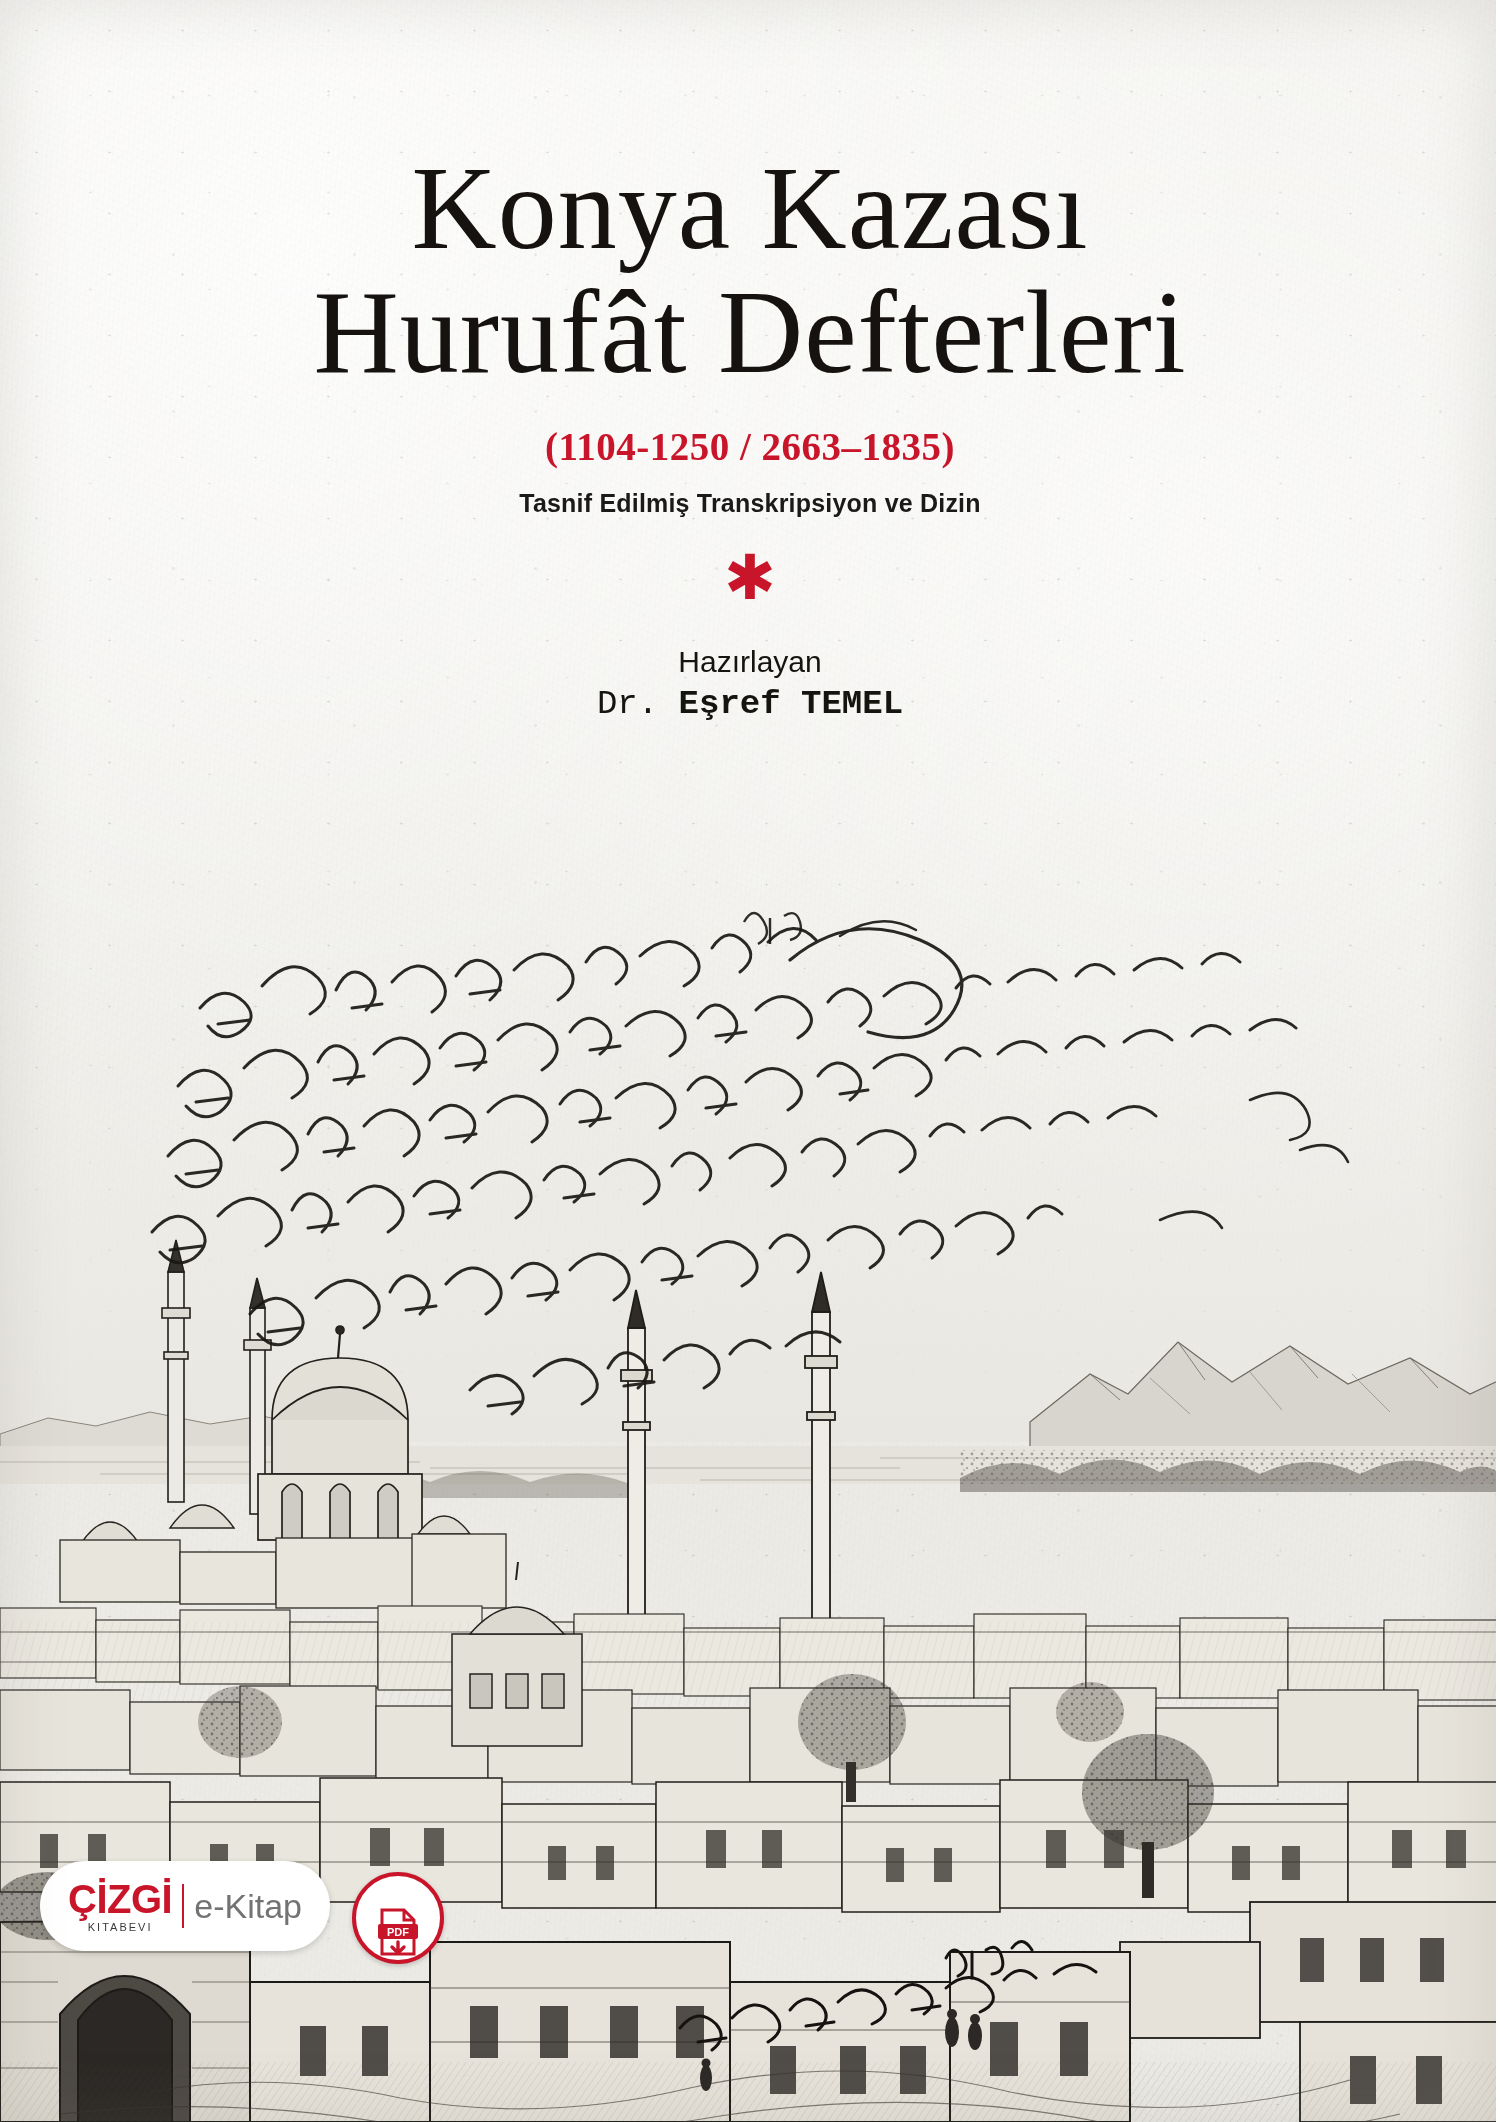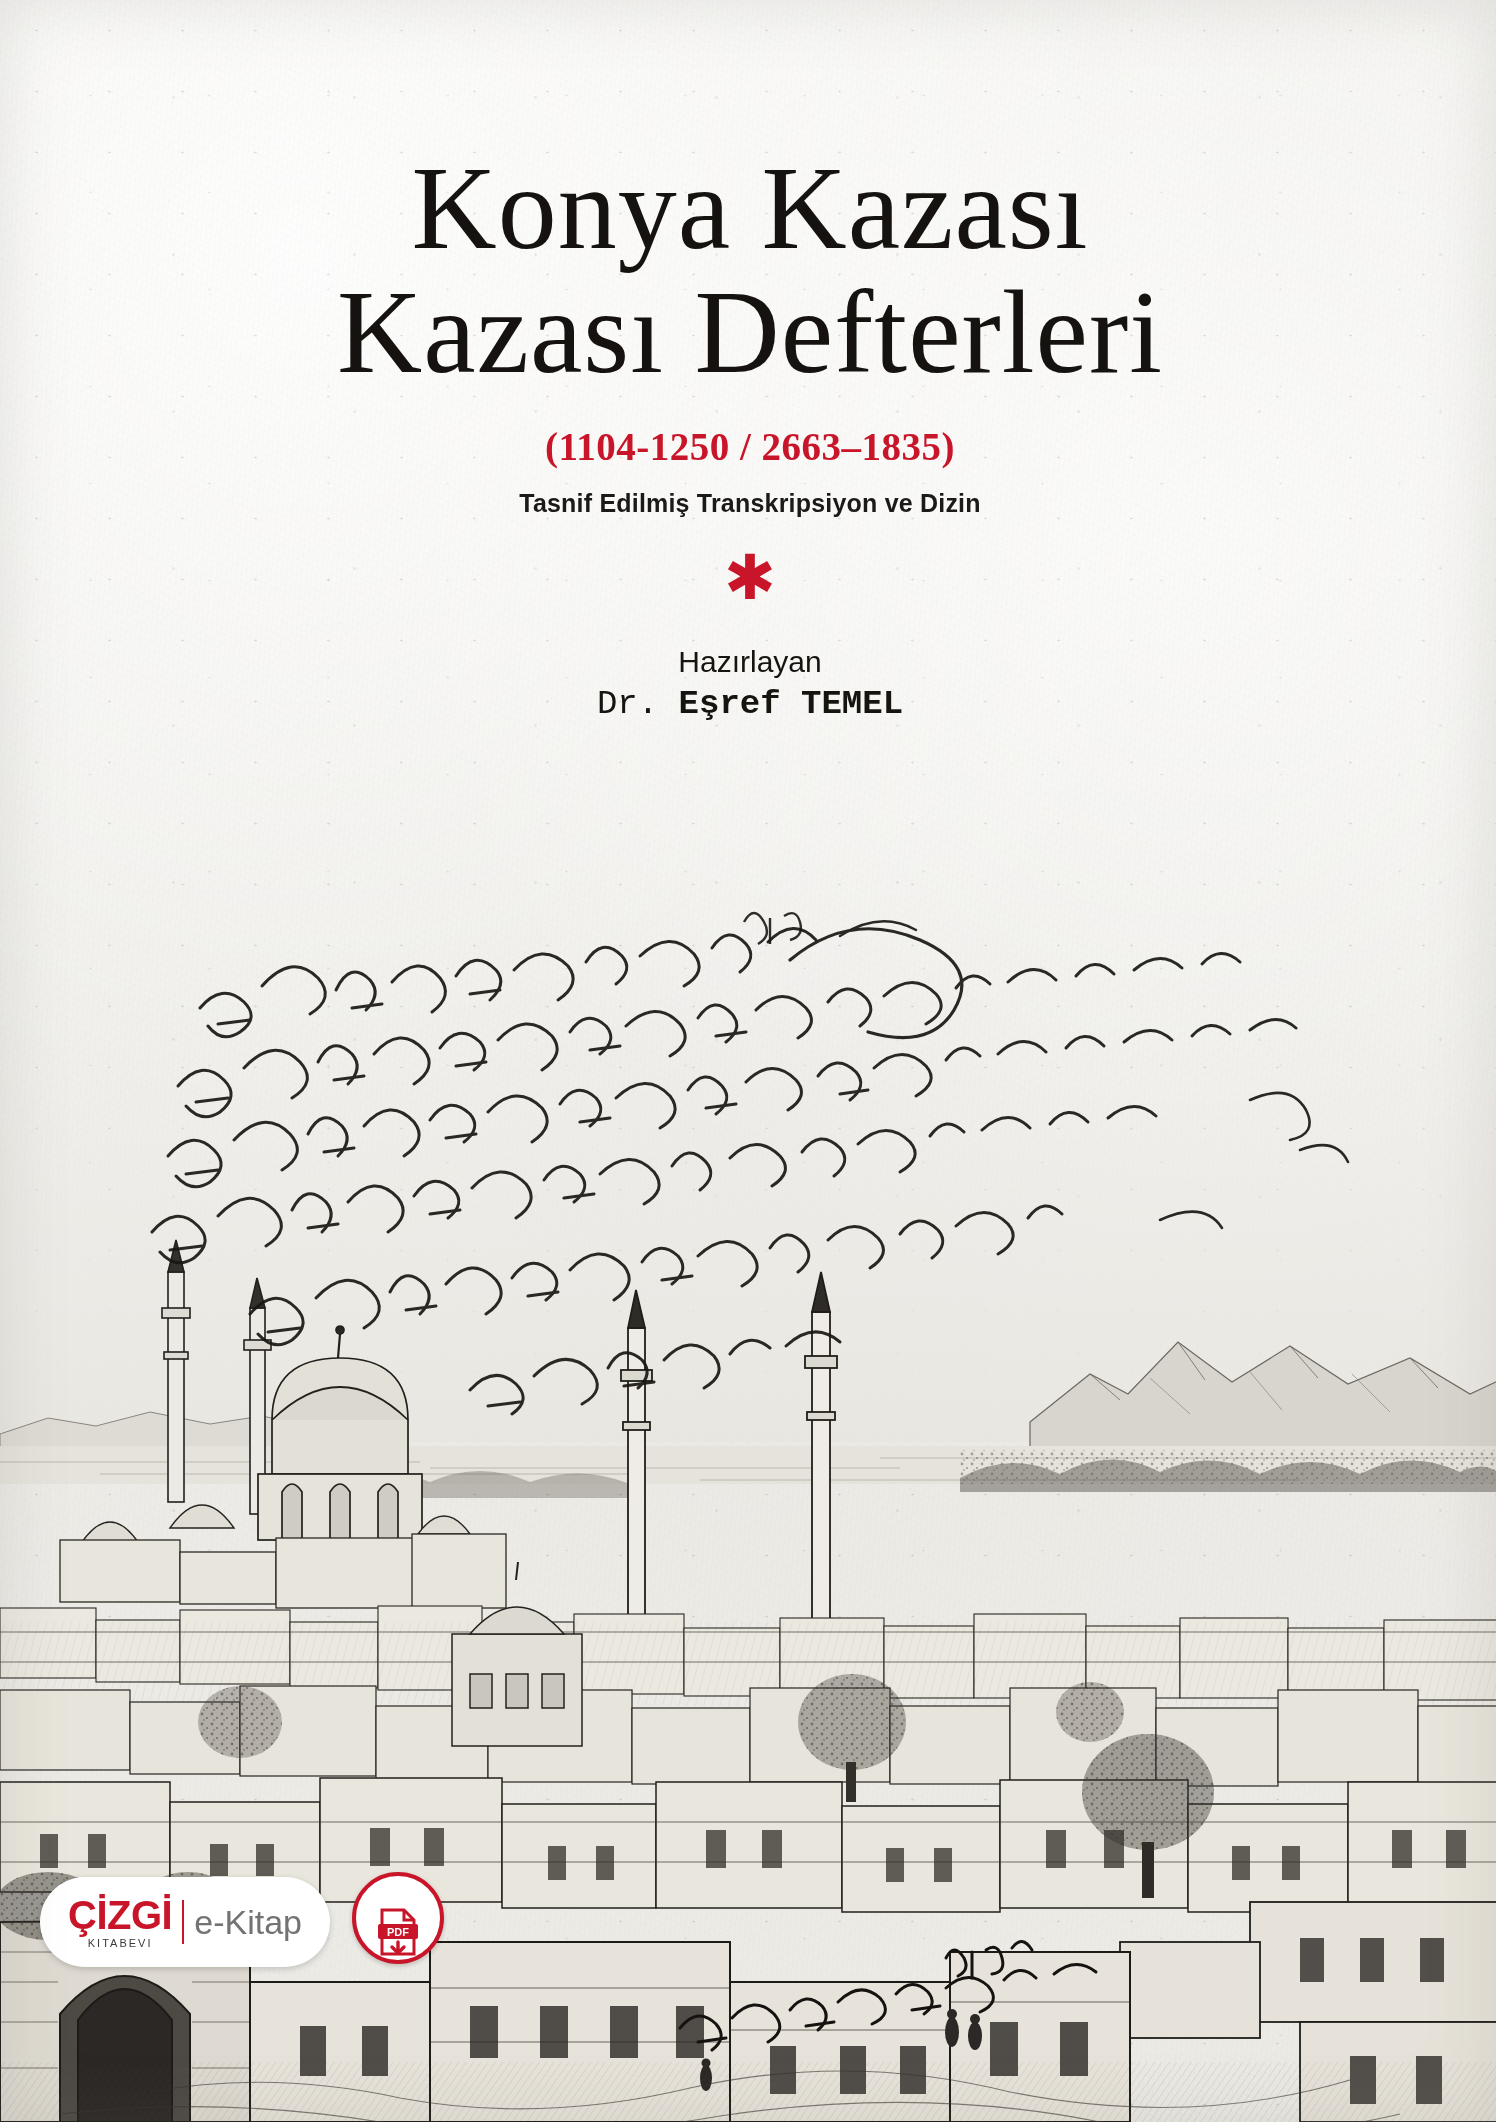--- a/index.html
+++ b/index.html
@@ -126,21 +126,21 @@
     width: 1500px;
     height: 620px;
     z-index: 5;
     pointer-events: none;
   }
 
   
   .brand-badge {
     position: absolute;
     left: 40px;
-    bottom: 155px;
+    bottom: 171px;
     width: 290px;
     height: 90px;
     background: #ffffff;
     border-radius: 45px;
     box-shadow: 0 2px 6px rgba(0,0,0,0.18);
     display: flex;
     align-items: center;
     justify-content: center;
     z-index: 10;
   }
@@ -650,21 +650,21 @@
         <path d="M414 42 q22 -18 42 -2"></path>
         <line x1="58" y1="110" x2="86" y2="106"></line>
         <line x1="166" y1="94" x2="194" y2="90"></line>
         <line x1="272" y1="78" x2="300" y2="74"></line>
       </g>
     </svg>
   </div>
 
   <div class="title-block">
     <div class="title-line title-line-1">Konya Kazası</div>
-    <div class="title-line title-line-2">Kazası Defterleri</div>
+    <div class="title-line title-line-2">Hurufât Defterleri</div>
     <div class="subtitle-dates">(1104-1250 / 2663–1835)</div>
     <div class="subtitle-desc">Tasnif Edilmiş Transkripsiyon ve Dizin</div>
     <div class="star">✱</div>
     <div class="prep-label">Hazırlayan</div>
     <div class="prep-name">
       <span>Dr.</span>
       <span class="bold">Eşref TEMEL</span>
     </div>
   </div>
 

